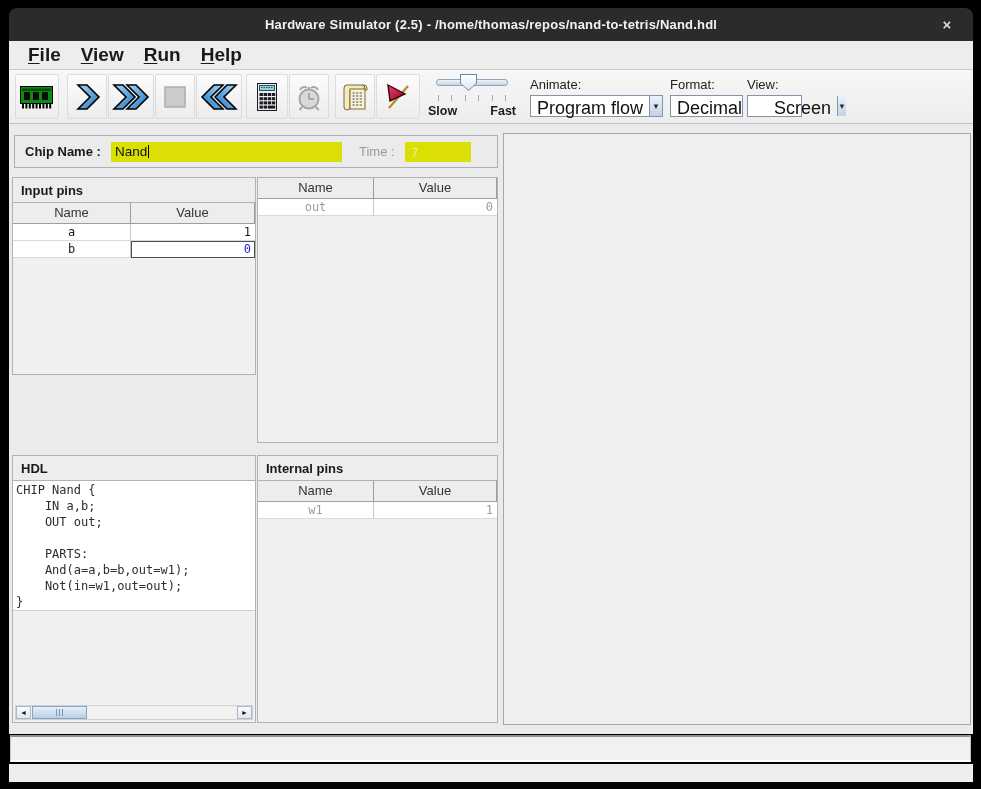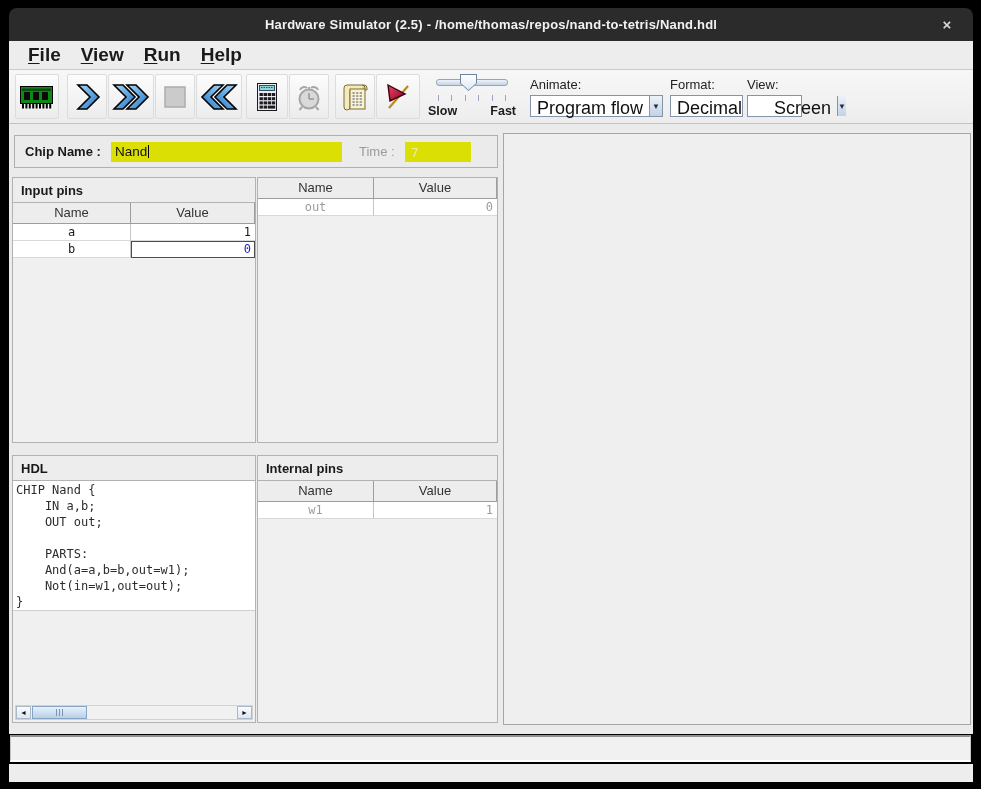--- a/index.html
+++ b/index.html
@@ -310,21 +310,21 @@
 
   <div class="content">
 
     <div class="chipbar">
       <span class="lbl">Chip Name :</span>
       <div class="chip-field">Nand</div>
       <span class="time-lbl">Time :</span>
       <div class="time-field">7</div>
     </div>
 
-    <div class="panel" style="left:3px;top:53px;width:244px;height:266px;">
+    <div class="panel" style="left:3px;top:53px;width:244px;height:198px;">
       <div class="phead">Input pins</div>
       <div class="tgrid">
         <div class="th">Name</div>
         <div class="th">Value</div>
         <div class="td name">a</div>
         <div class="td val">1</div>
         <div class="td name">b</div>
         <div class="td val focus">0</div>
       </div>
     </div>

